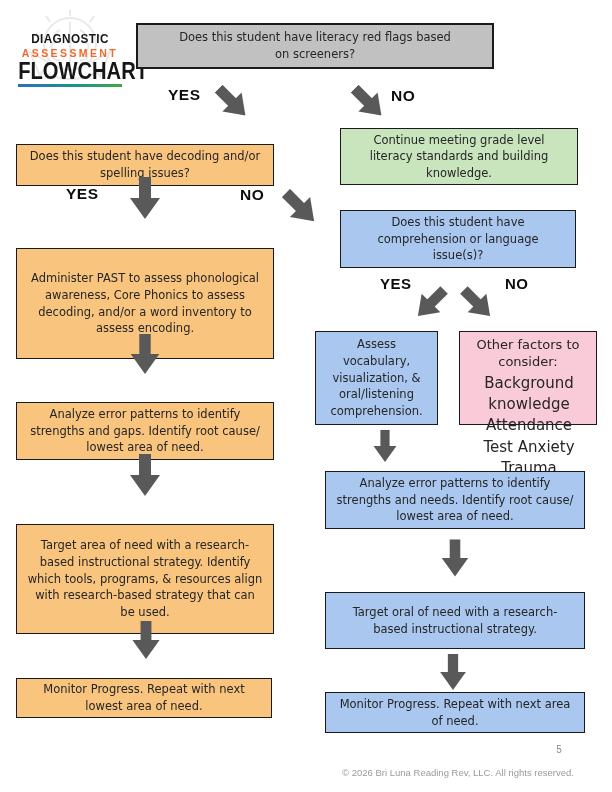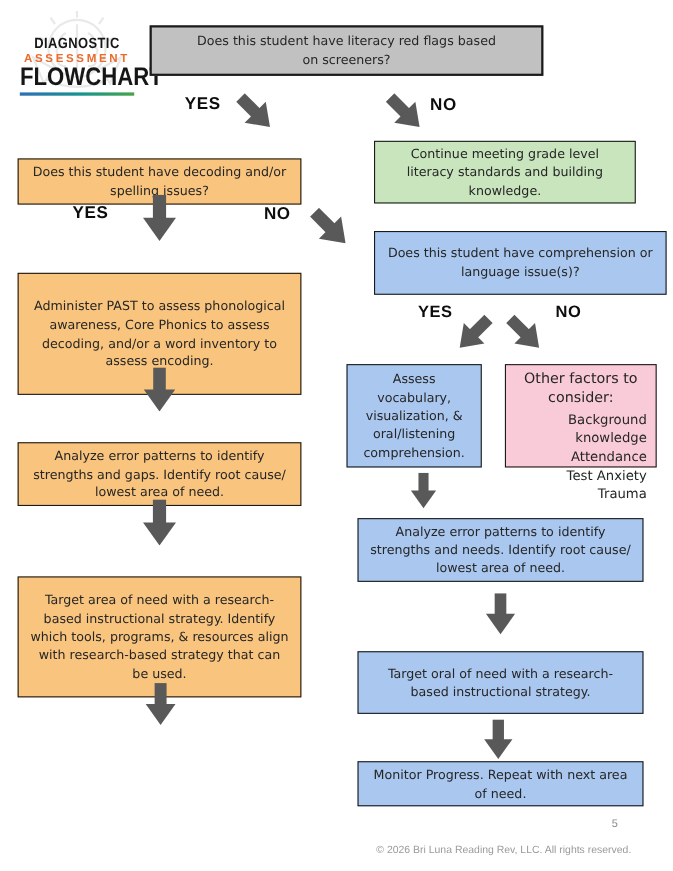--- a/index.html
+++ b/index.html
@@ -22,21 +22,21 @@
   
   .node{position:absolute;box-sizing:border-box;border:1.6px solid #1a1a1a;
         display:flex;align-items:center;justify-content:center;text-align:center;
         font-size:11.5px;line-height:1.45;padding:3px 10px;color:#262626;}
   .gray  {background:#C1C1C1;border-width:2px;}
   .orange{background:#F9C47D;margin-top:16px;}
   .green {background:#C9E5BD;}
   .blue  {background:#A9C7EF;}
   .pink  {background:#F9CAD7;flex-direction:column;justify-content:flex-start;padding:5px 8px;}
   .pink .pink-title{font-size:13px;line-height:1.3;}
-  .pink .pink-items{align-self:stretch;text-align:right;font-size:12px;line-height:1.42;
+  .pink .pink-items{align-self:stretch;text-align:center;font-size:15px;line-height:1.42;
                     margin-top:2px;padding-left:2px;}
 
   
   .branch-label{position:absolute;font-family:"Liberation Sans",sans-serif;
                 font-weight:700;font-size:15.5px;letter-spacing:.5px;color:#0d0d0d;}
   .arrow{position:absolute;}
   .arrow svg{display:block;}
   .rot-dr{transform:rotate(-45deg);}  
   .rot-dl{transform:rotate(45deg);}   
 
@@ -131,26 +131,29 @@
     <span>Target area of need with a research-based instructional strategy. Identify which tools, programs, &amp; resources align with research-based strategy that can be used.</span>
   </div>
 
   <div class="arrow" style="left:129px;top:621px;">
     <svg width="34" height="38" viewBox="0 0 34 42" fill="#595959">
         <rect x="11" y="0" width="12" height="22"></rect>
         <polygon points="2,21 32,21 17,42"></polygon>
       </svg>
   </div>
 
+  <div class="node orange" style="left:16px;top:662px;width:256px;height:40px;">
+    <span>Monitor Progress. Repeat with next lowest area of need.</span>
+  </div>
 
   <div class="node green" style="left:340px;top:128px;width:238px;height:57px;">
     <span>Continue meeting grade level literacy standards and building knowledge.</span>
   </div>
 
-  <div class="node blue" style="left:340px;top:210px;width:266px;height:58px;">
+  <div class="node blue" style="left:340px;top:210px;width:236px;height:58px;">
     <span>Does this student have comprehension or language issue(s)?</span>
   </div>
 
   <div class="branch-label" style="left:380px;top:275px;font-size:15px;">YES</div>
   <div class="arrow rot-dl" style="left:416px;top:284px;">
     <svg width="30" height="38" viewBox="0 0 34 42" fill="#595959">
         <rect x="11" y="0" width="12" height="22"></rect>
         <polygon points="2,21 32,21 17,42"></polygon>
       </svg>
   </div>

